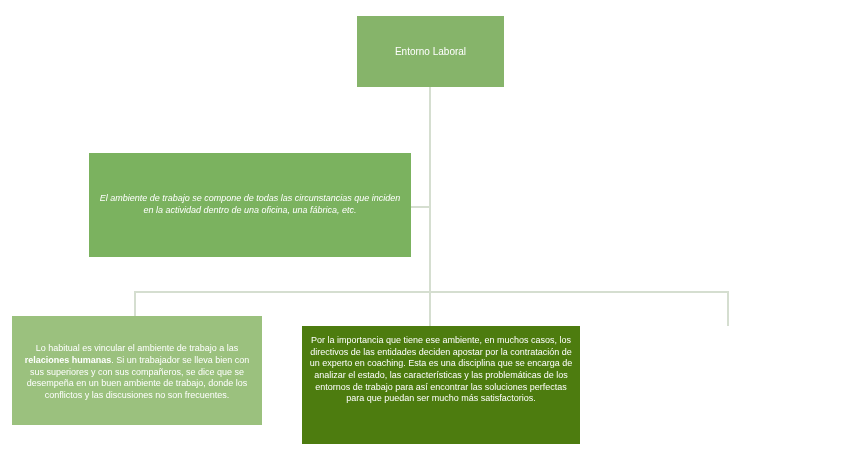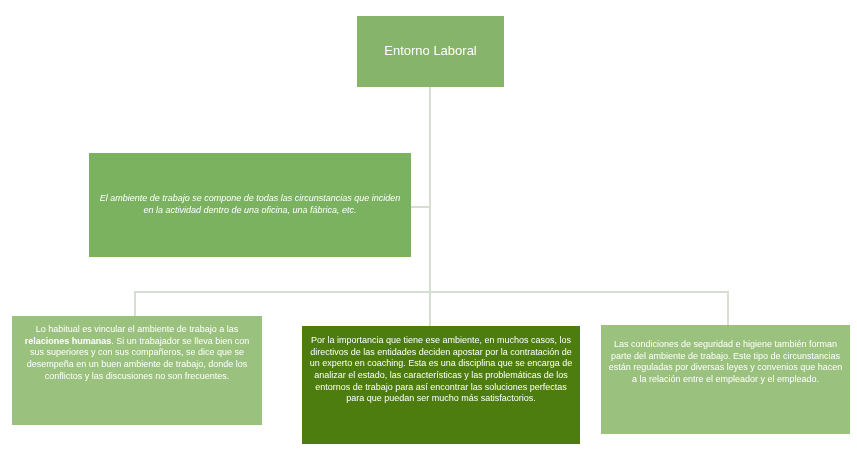--- a/index.html
+++ b/index.html
@@ -36,39 +36,39 @@
     font-weight: bold;
   }
 
   
   #node-root {
     left: 357px;
     top: 16px;
     width: 147px;
     height: 71px;
     background: #86b46a;
-    font-size: 13px;
+    font-size: 10px;
   }
   #node-def {
     left: 89px;
     top: 153px;
     width: 322px;
     height: 104px;
     background: #7bb25f;
     font-size: 9px;
     font-style: italic;
   }
   #node-left {
     left: 12px;
     top: 316px;
     width: 250px;
     height: 109px;
     background: #9bc17e;
     font-size: 9px;
-    align-items: flex-start;
+    align-items: center;
     padding-top: 8px;
   }
   #node-center {
     left: 302px;
     top: 326px;
     width: 278px;
     height: 118px;
     background: #4d7c0f;
     font-size: 9px;
     align-items: flex-start;
@@ -123,17 +123,14 @@
   <div class="node" id="node-left">
     <span class="txt">
       <span>Lo habitual es vincular el ambiente de trabajo a las </span><b>relaciones humanas</b><span>. Si un trabajador se lleva bien con sus superiores y con sus compañeros, se dice que se desempeña en un buen ambiente de trabajo, donde los conflictos y las discusiones no son frecuentes.</span>
     </span>
   </div>
 
   <div class="node" id="node-center">
     <span class="txt">Por la importancia que tiene ese ambiente, en muchos casos, los directivos de las entidades deciden apostar por la contratación de un experto en coaching. Esta es una disciplina que se encarga de analizar el estado, las características y las problemáticas de los entornos de trabajo para así encontrar las soluciones perfectas para que puedan ser mucho más satisfactorios.</span>
   </div>
 
-  <div class="node" id="node-right">
-    <span class="txt">Las condiciones de seguridad e higiene también forman parte del ambiente de trabajo. Este tipo de circunstancias están reguladas por diversas leyes y convenios que hacen a la relación entre el empleador y el empleado.</span>
-  </div>
 
 </div>
 
 </body></html>

